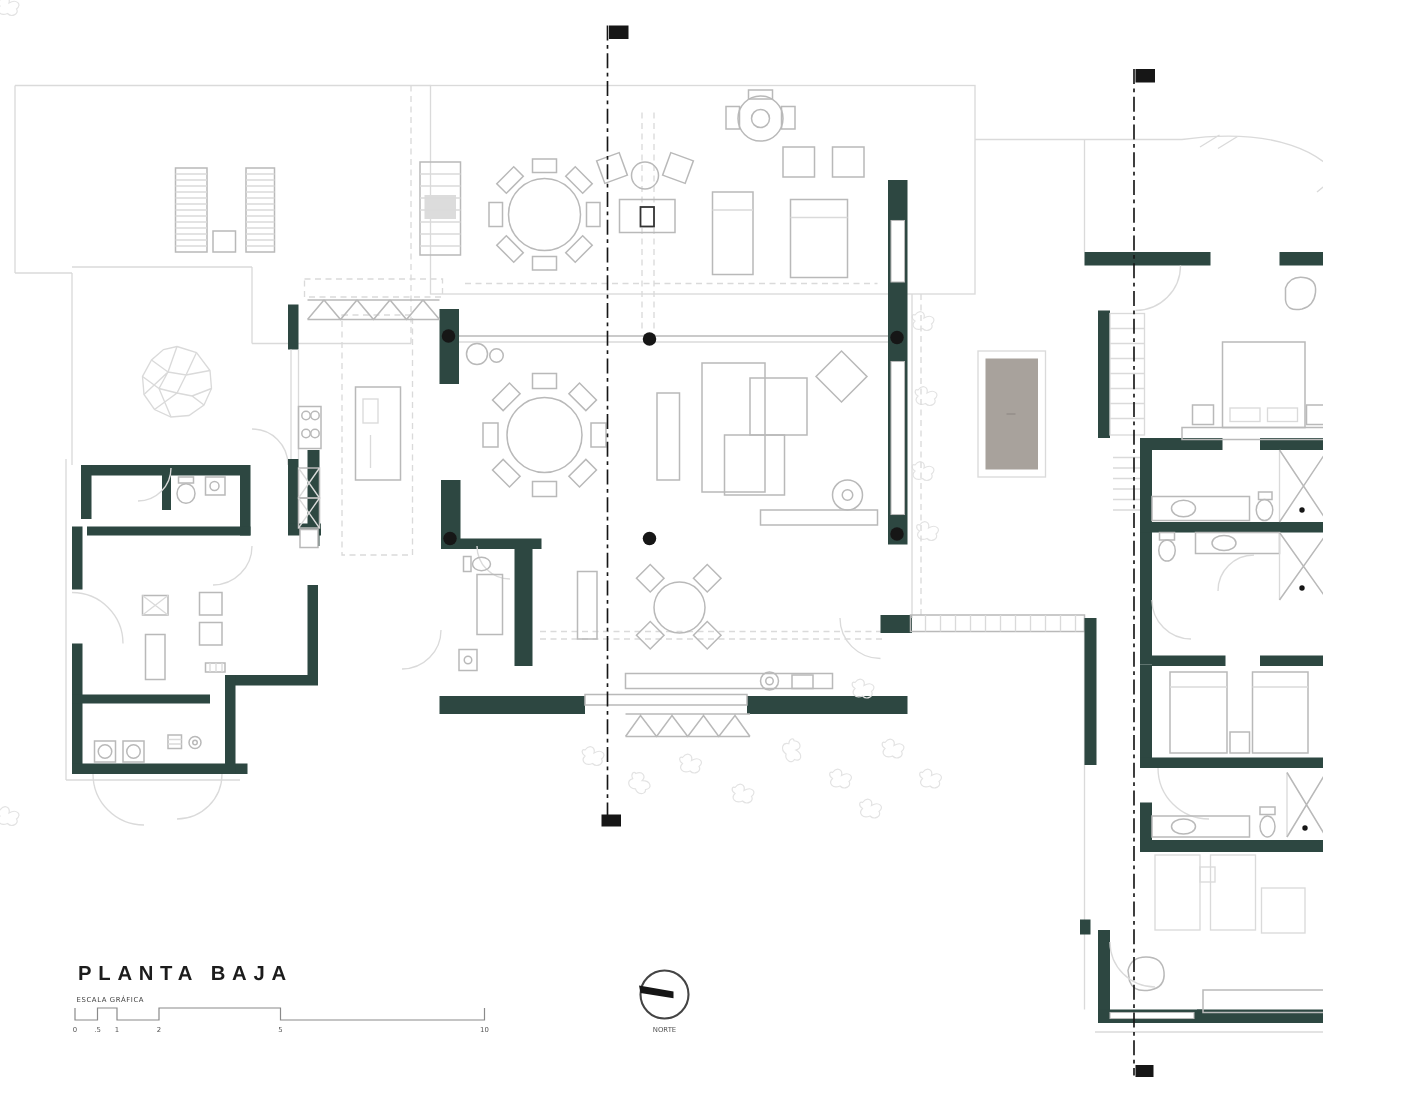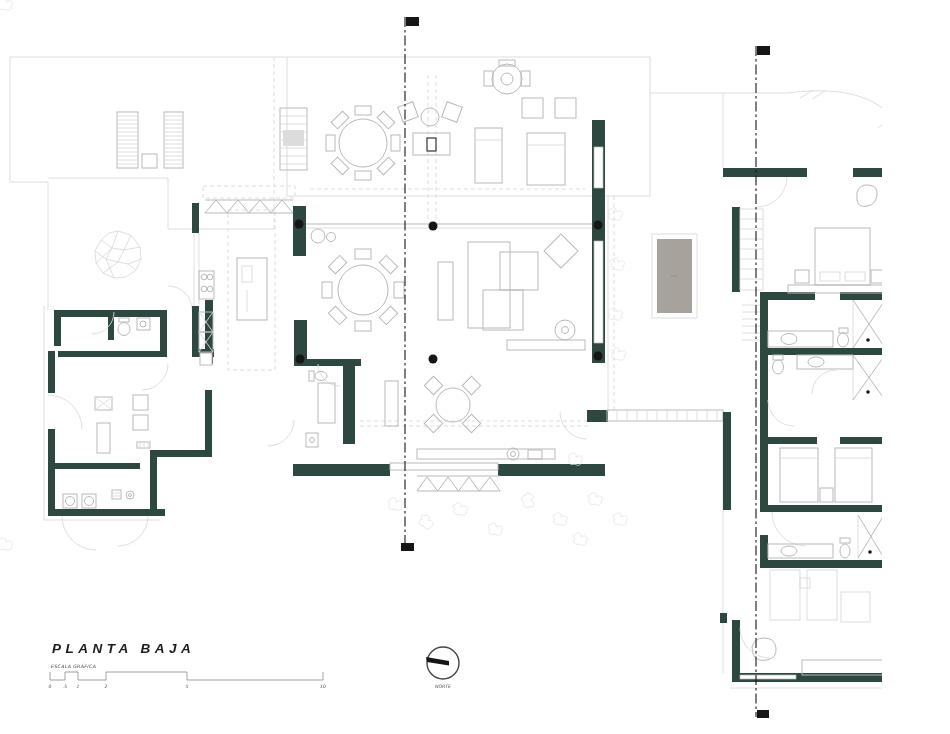--- a/index.html
+++ b/index.html
@@ -1,17 +1,17 @@
 <!DOCTYPE html>
 <html style="--wall: #2d4741; --pool: #a8a29c; --line-light: #dadada; --line-mid: #b9b9b9; --ink: #161616; --paper: #ffffff;"><head>
 <meta charset="utf-8">
 <style>
   html,body{margin:0;padding:0;background:#fff;}
   .sheet{position:relative;width:882px;height:734px;background:var(--paper,#fff);overflow:hidden;
-         font-family:"Liberation Sans",sans-serif;font-style:italic;}
+         font-family:"Liberation Sans",sans-serif;}
   svg{position:absolute;left:0;top:0;}
   
   .w   {fill:var(--wall,#2d4741);stroke:none;}
   .wn  {fill:#fff;stroke:var(--line-mid,#b9b9b9);stroke-width:.7;}
   .ln  {stroke:var(--line-mid,#b9b9b9);fill:none;stroke-width:1;}
   .lnf {stroke:var(--line-mid,#b9b9b9);fill:#fff;stroke-width:1;}
   .lt  {stroke:var(--line-light,#dadada);fill:none;stroke-width:.9;}
   .veg {stroke:#e3e3e3;fill:none;stroke-width:.8;}
   .dash{stroke-dasharray:4 3;}
   .dd  {stroke:var(--ink,#161616);stroke-width:1.1;fill:none;stroke-dasharray:10 3 2.5 3;}

